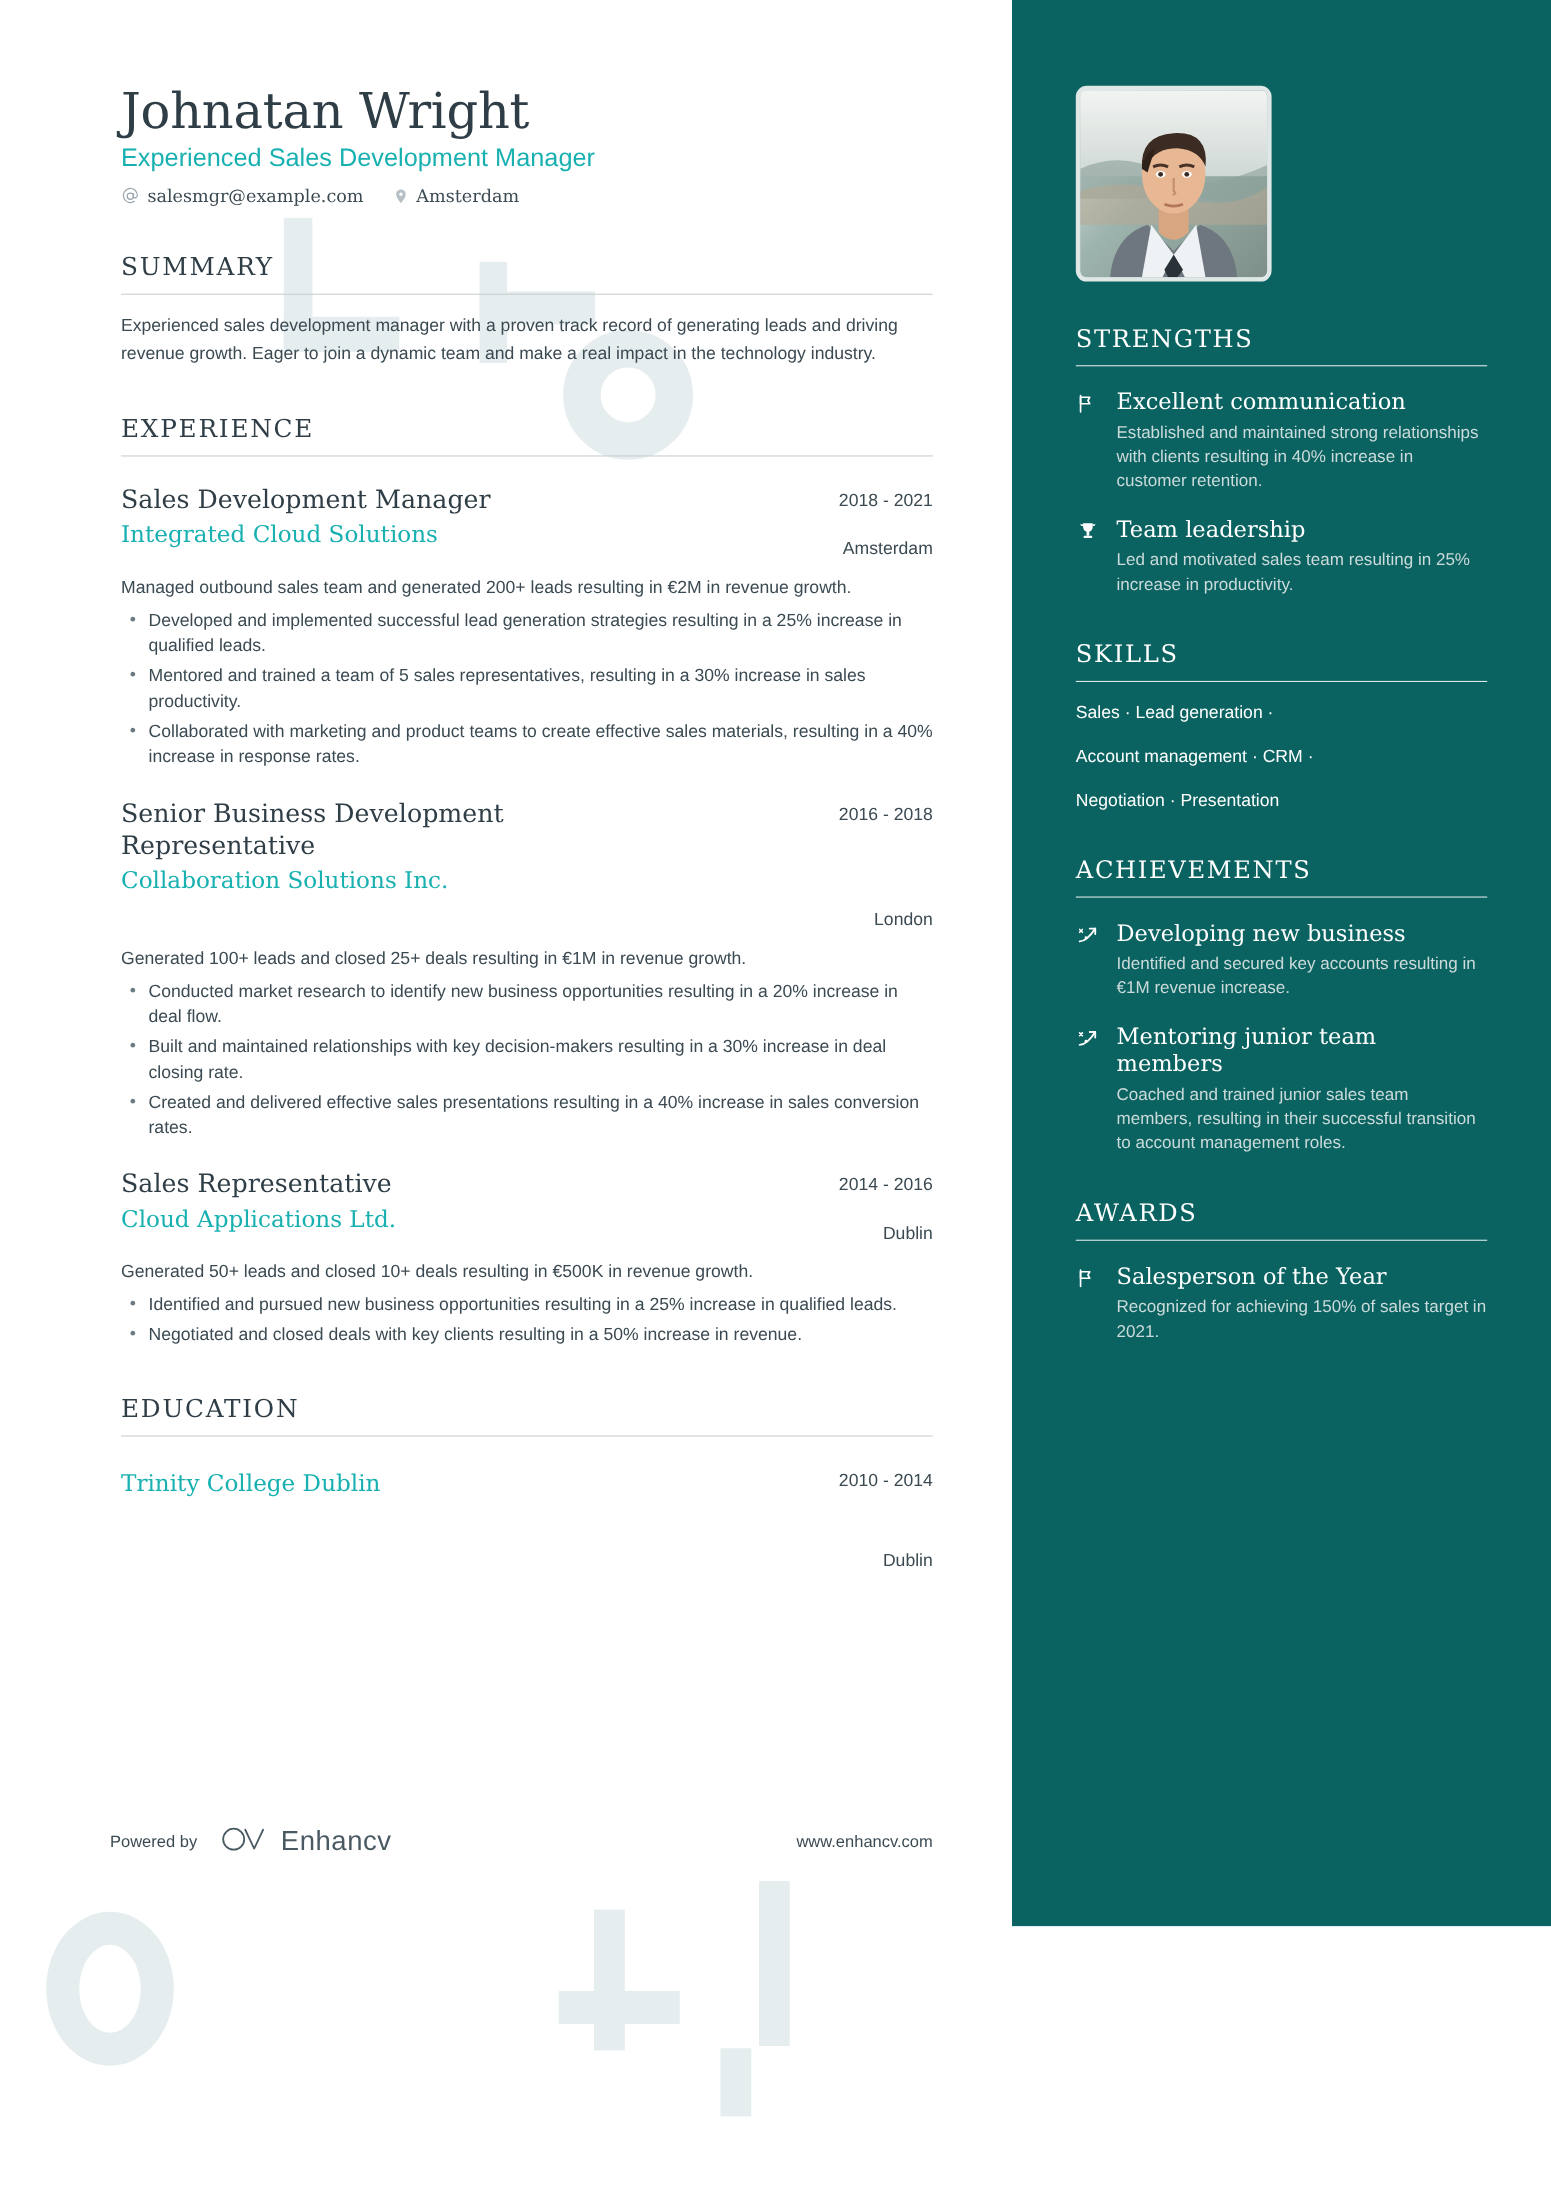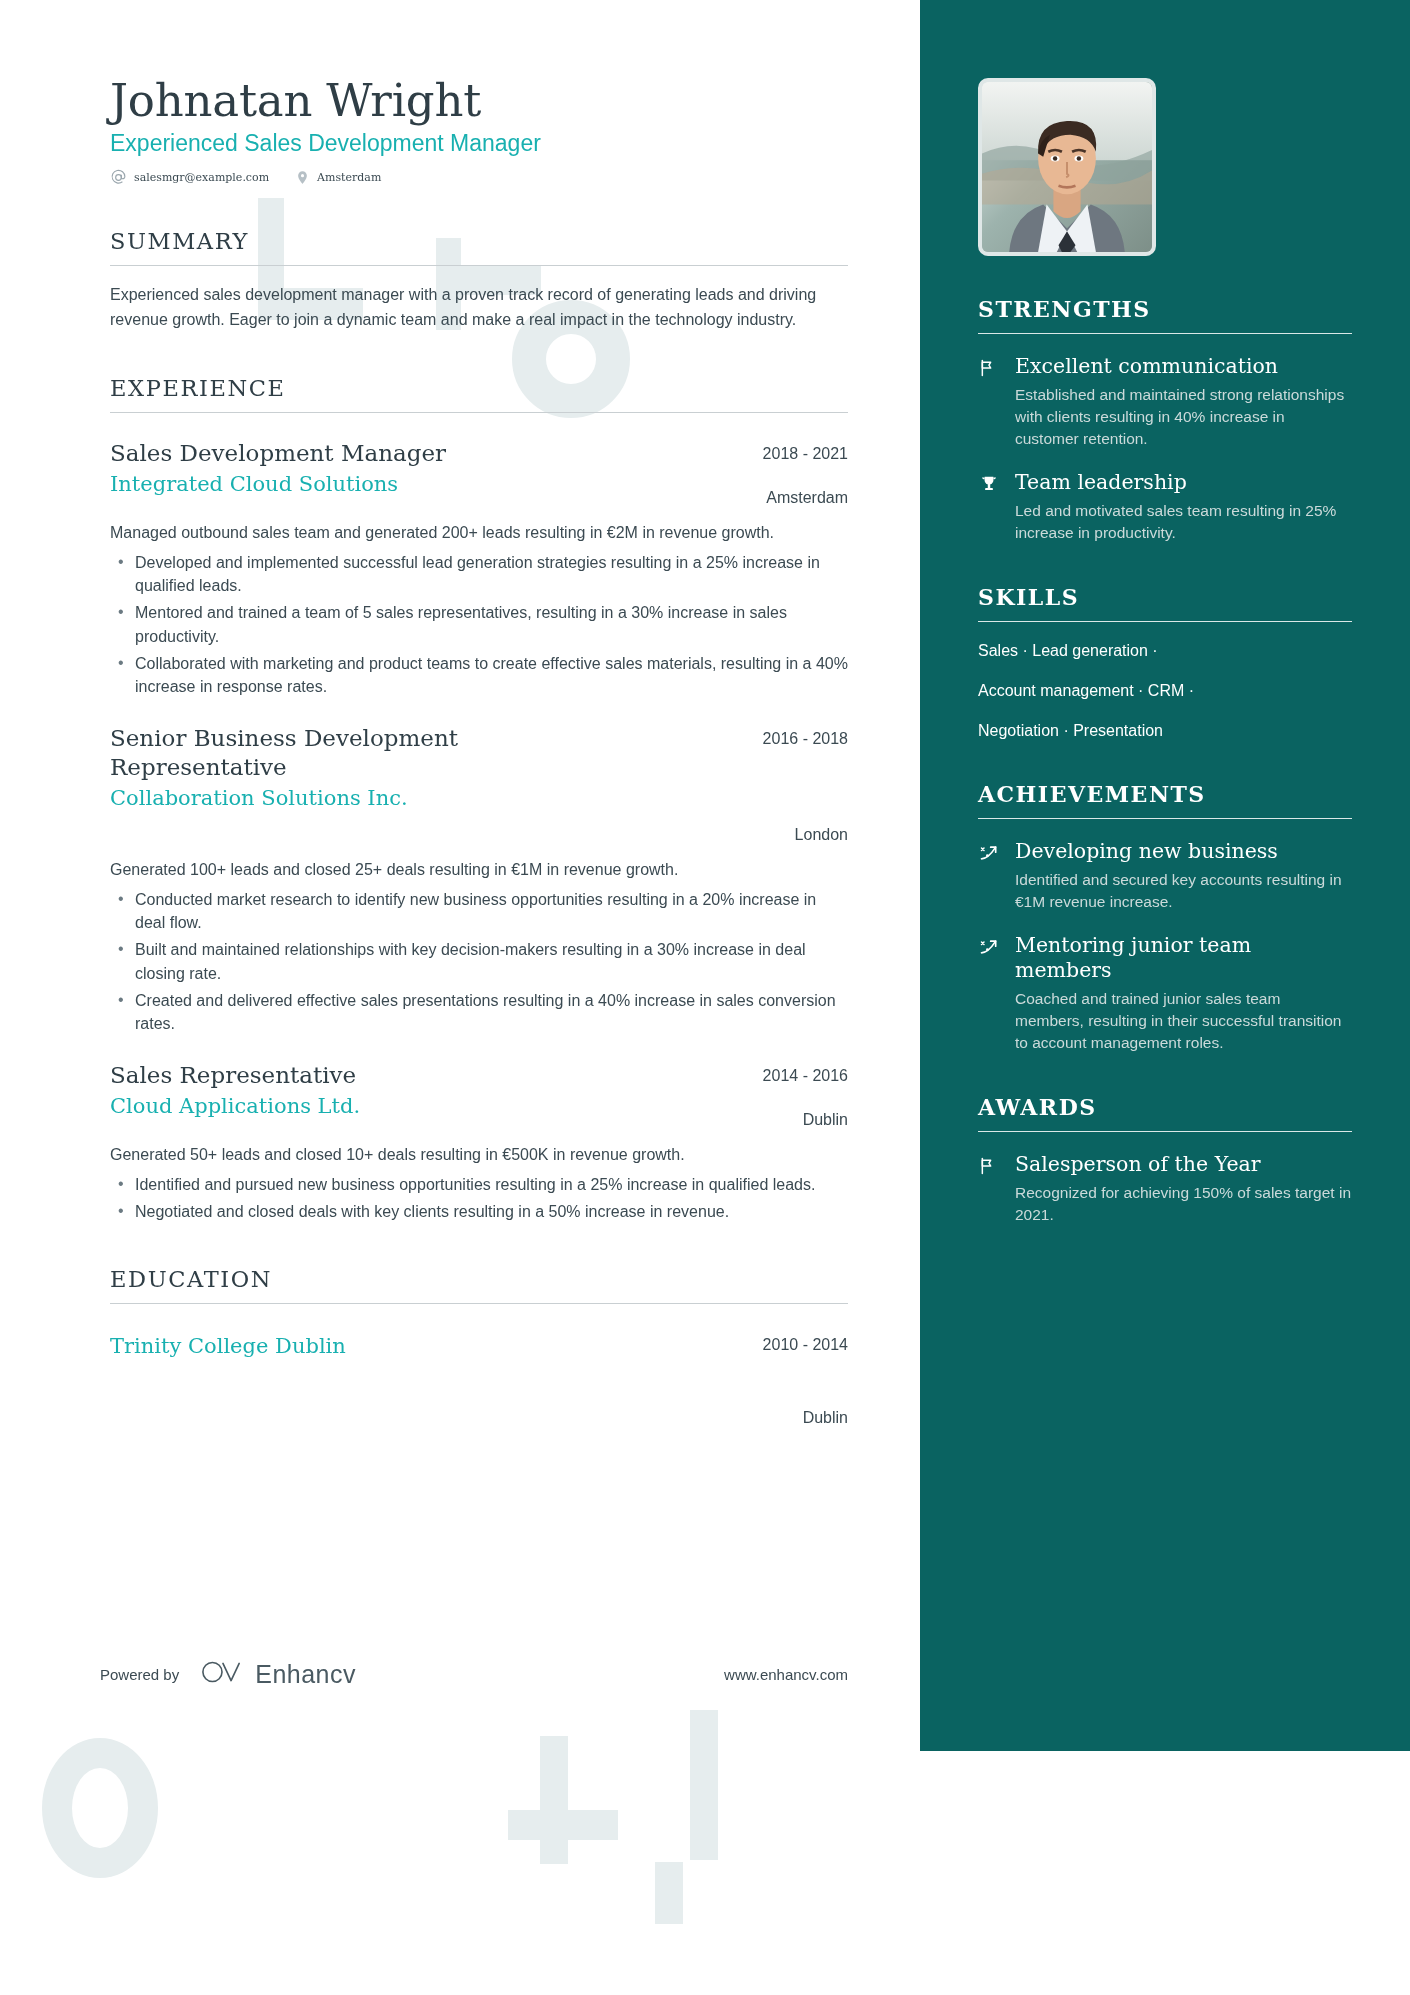--- a/index.html
+++ b/index.html
@@ -32,21 +32,21 @@
     font-family:"DejaVu Serif", serif;
     font-size:45px; font-weight:400; color:#2f3e46;
     letter-spacing:-0.2px; line-height:1.12;
   }
   .headline {
     font-size:23px; color:#18b0b0; margin-top:4px; font-weight:400;
   }
   .contact-row {
     display:flex; align-items:center; gap:26px;
     margin-top:12px; font-family:"DejaVu Serif", serif;
-    font-size:11px; color:#3b4a52;
+    font-size:16px; color:#3b4a52;
   }
   .contact-item { display:flex; align-items:center; gap:7px; }
   .contact-item svg { display:block; }
 
   .section { margin-top:42px; position:relative; z-index:2; }
   .section-title {
     font-family:"DejaVu Serif", serif;
     font-size:22.5px; letter-spacing:1.6px;
     color:#2f3e46; font-weight:400; text-transform:uppercase;
   }
@@ -91,21 +91,21 @@
   .photo {
     width:178px; height:178px; border-radius:10px; overflow:hidden;
     border:4px solid #dfe7e7; position:relative; background:#b9c4c4;
   }
   .photo svg { display:block; width:100%; height:100%; }
 
   .side-section { margin-top:40px; }
   .side-title {
     font-family:"DejaVu Serif", serif;
     font-size:22px; letter-spacing:1.5px; color:#ffffff;
-    text-transform:uppercase; font-weight:700;
+    text-transform:uppercase; font-weight:400;
   }
   .side-rule { height:1px; background:#ffffff; opacity:.85; margin-top:11px; }
 
   .side-item { display:flex; gap:13px; margin-top:20px; align-items:flex-start; }
   .side-icon { flex:0 0 auto; width:24px; padding-top:4px; }
   .side-icon svg { display:block; }
   .side-body { flex:1 1 auto; }
   .side-item-title {
     font-family:"DejaVu Serif", serif;
     font-size:20.5px; color:#ffffff; line-height:1.22; font-weight:400;

